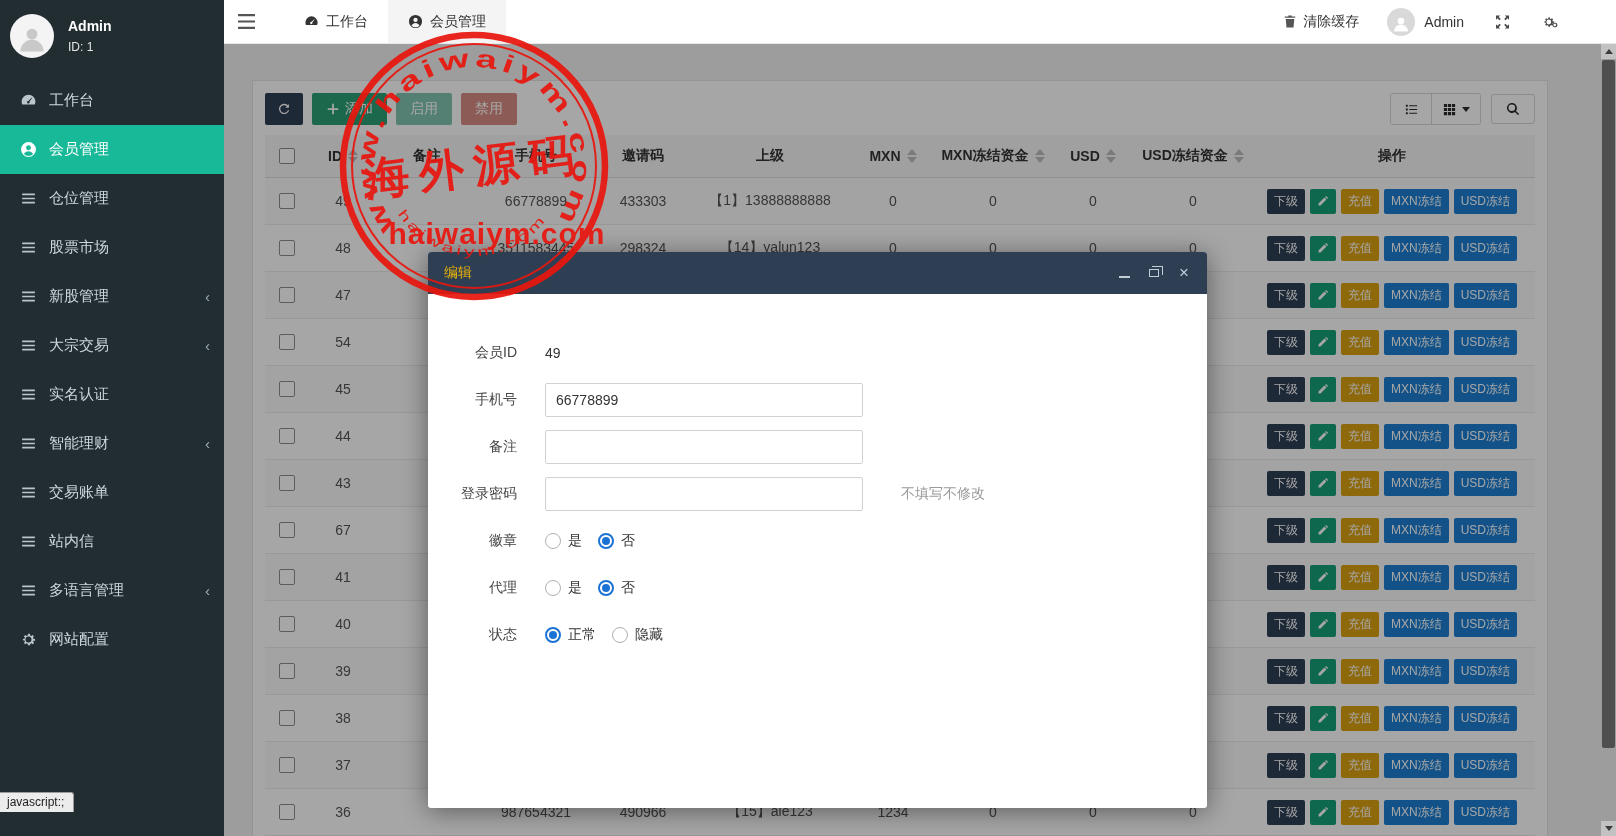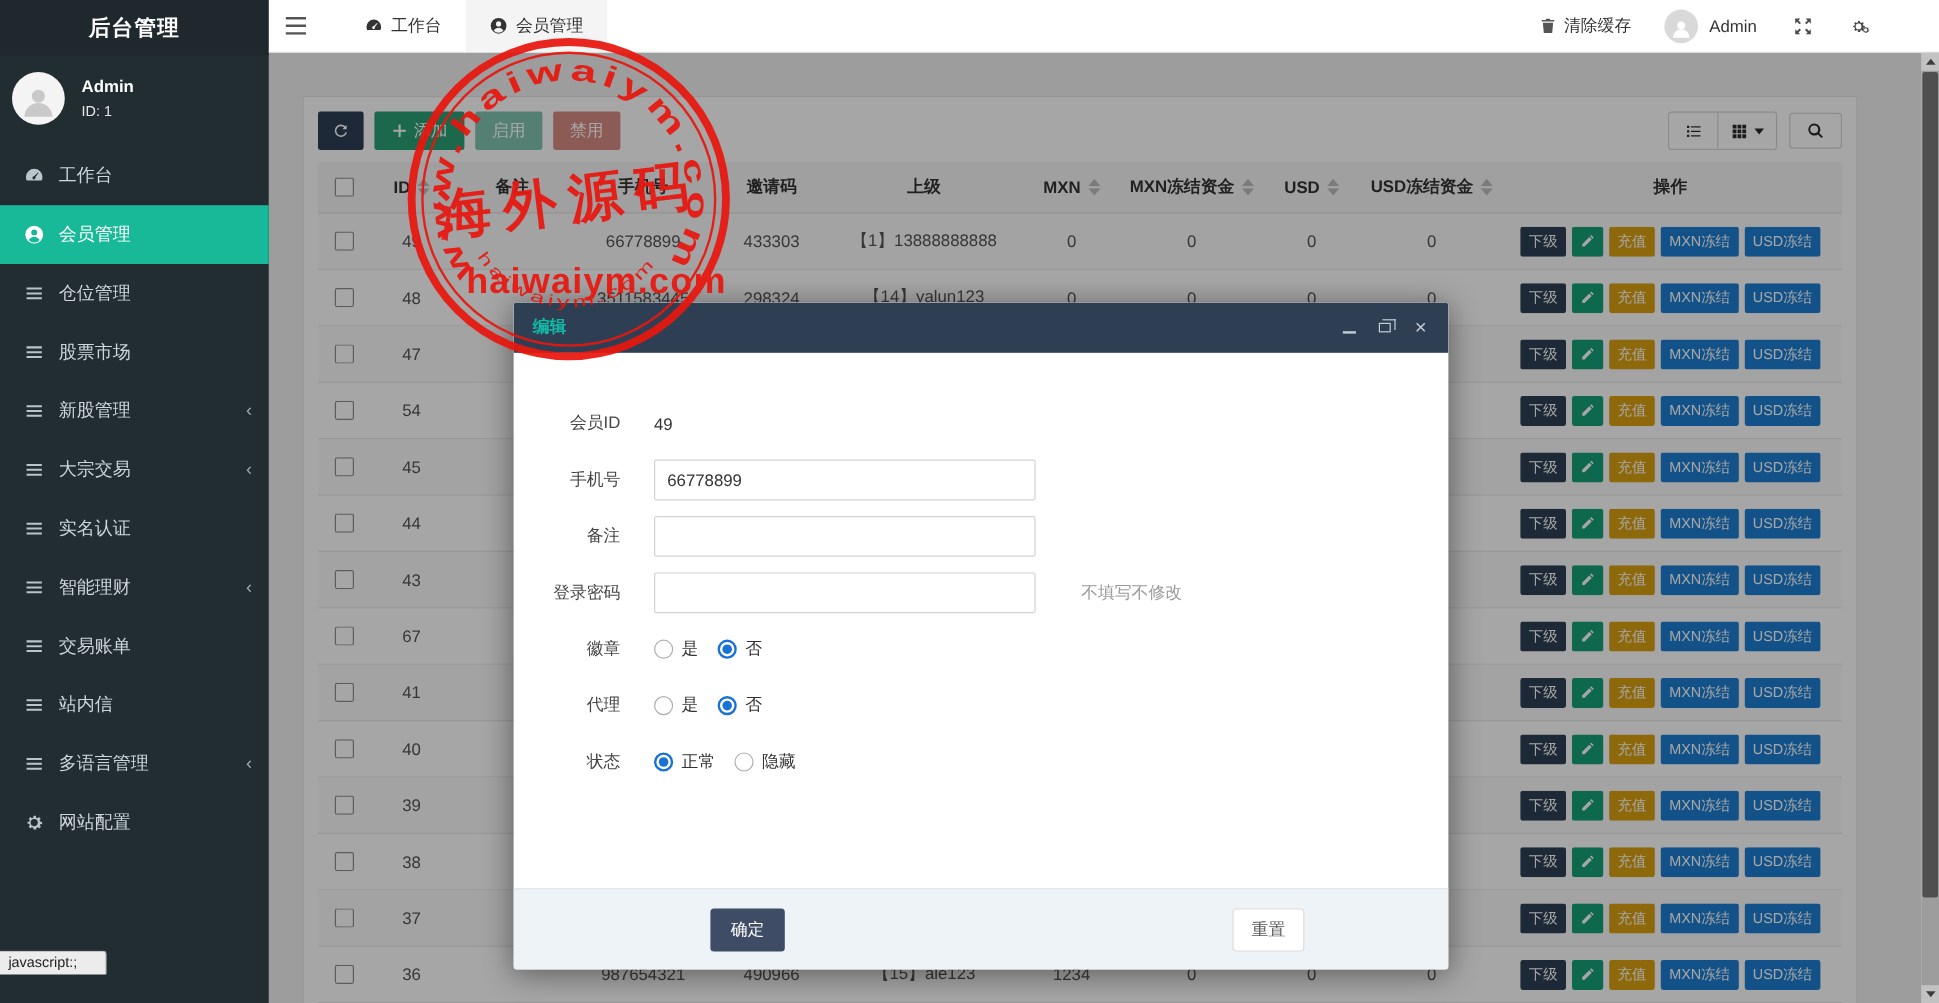--- a/index.html
+++ b/index.html
@@ -83,21 +83,21 @@
   .actions{display:flex;gap:5px;justify-content:center;align-items:center;}
   .abtn{height:25px;border:none;border-radius:2px;color:#fff;font-size:12px;padding:0 7px;cursor:pointer;
         display:inline-flex;align-items:center;justify-content:center;font-family:inherit;}
   .abtn svg{width:12px;height:12px;fill:#fff;}
 
   
   .shade{position:absolute;left:224px;top:44px;right:15px;bottom:0;background:rgba(0,0,0,.35);z-index:10;}
   .modal{position:absolute;left:428px;top:252px;width:779px;height:556px;background:#fff;z-index:30;
          border-radius:3px;box-shadow:0 3px 26px rgba(0,0,0,.45);display:flex;flex-direction:column;overflow:hidden;}
   .m-head{height:42px;background:#2e3f54;display:flex;align-items:center;padding:0 16px;flex:0 0 42px;}
-  .m-title{color:#14b8a6;font-size:14px;font-weight:bold;}
+  .m-title{color:#eab308;font-size:14px;font-weight:normal;}
   .m-ctrls{margin-left:auto;display:flex;align-items:center;gap:16px;}
   .mc{color:#c3cdd8;cursor:pointer;display:flex;align-items:center;justify-content:center;width:14px;height:14px;}
   .mc-min{width:11px;height:2px;background:#c3cdd8;margin-top:8px;}
   .mc-max{width:10px;height:8px;border:1px solid #c3cdd8;position:relative;background:transparent;}
   .mc-max::before{content:"";position:absolute;left:2px;top:-4px;width:10px;height:8px;border:1px solid #c3cdd8;
                   border-bottom:none;border-left:none;}
   .mc-close{font-size:17px;line-height:14px;}
   .m-body{flex:1;padding-top:42px;}
   .f-row{display:flex;align-items:center;margin-bottom:13px;height:34px;}
   .f-label{width:117px;text-align:right;padding-right:28px;color:#454545;font-size:14px;flex:0 0 117px;}
@@ -124,29 +124,28 @@
   .v-arrow i{width:0;height:0;border-left:4px solid transparent;border-right:4px solid transparent;display:block;}
   .v-arrow.up i{border-bottom:5px solid #3c3c3c;}
   .v-arrow.dn{position:absolute;bottom:0;left:0;right:0;}
   .v-arrow.dn i{border-top:5px solid #3c3c3c;}
   .v-thumb{position:absolute;left:1px;right:1px;top:16px;height:688px;background:#4f4f4f;border-radius:2px;cursor:pointer;}
 
   
   .watermark{position:absolute;left:330px;top:24px;width:288px;height:288px;z-index:70;pointer-events:none;opacity:.93;}
   .status-tip{position:absolute;left:0;bottom:24px;z-index:60;background:#ececec;border:1px solid #9c9c9c;
               border-left:none;border-bottom:none;border-top-right-radius:3px;font-size:12px;color:#222;
-              padding:2px 24px 3px 7px;}
+              padding:2px 9px 3px 7px;}
 </style>
 </head>
 <body>
 
 <div class="screen">
 
   <aside class="sidebar">
-    <div class="brand">后台管理</div>
     <div class="side-user">
       <div class="side-avatar">
         <svg viewBox="0 0 16 16">
             <circle cx="8" cy="5.4" r="2.9"></circle>
             <path d="M1.8 14.6a6.2 6.2 0 0 1 12.4 0z"></path>
           </svg>
       </div>
       <div class="side-user-meta">
         <div class="side-user-name">Admin</div>
         <div class="side-user-id">ID: 1</div>
@@ -858,24 +857,20 @@
       <div class="f-row">
         <div class="f-label">状态</div>
         <div class="radio-group">
             <span class="radio checked"></span>
             <span class="radio-label">正常</span>
             <span class="radio"></span>
             <span class="radio-label">隐藏</span>
           </div>
       </div>
     </div>
-    <div class="m-foot">
-      <button class="btn-confirm">确定</button>
-      <button class="btn-reset">重置</button>
-    </div>
   </div>
 
   <svg class="watermark" viewBox="0 0 288 288">
     <g fill="none" stroke="#e8170f">
       <circle cx="144" cy="142" r="131" stroke-width="6.5"></circle>
       <circle cx="144" cy="142" r="122" stroke-width="2"></circle>
     </g>
     <path id="wm-top-arc" d="M66,203 A99,99 0 1 1 222,203" fill="none"></path>
     <path id="wm-bot-arc" d="M67.7,189.7 A90,90 0 0 0 220.3,189.7" fill="none"></path>
     <text fill="#e8170f" font-size="25" font-weight="bold" letter-spacing="3">

